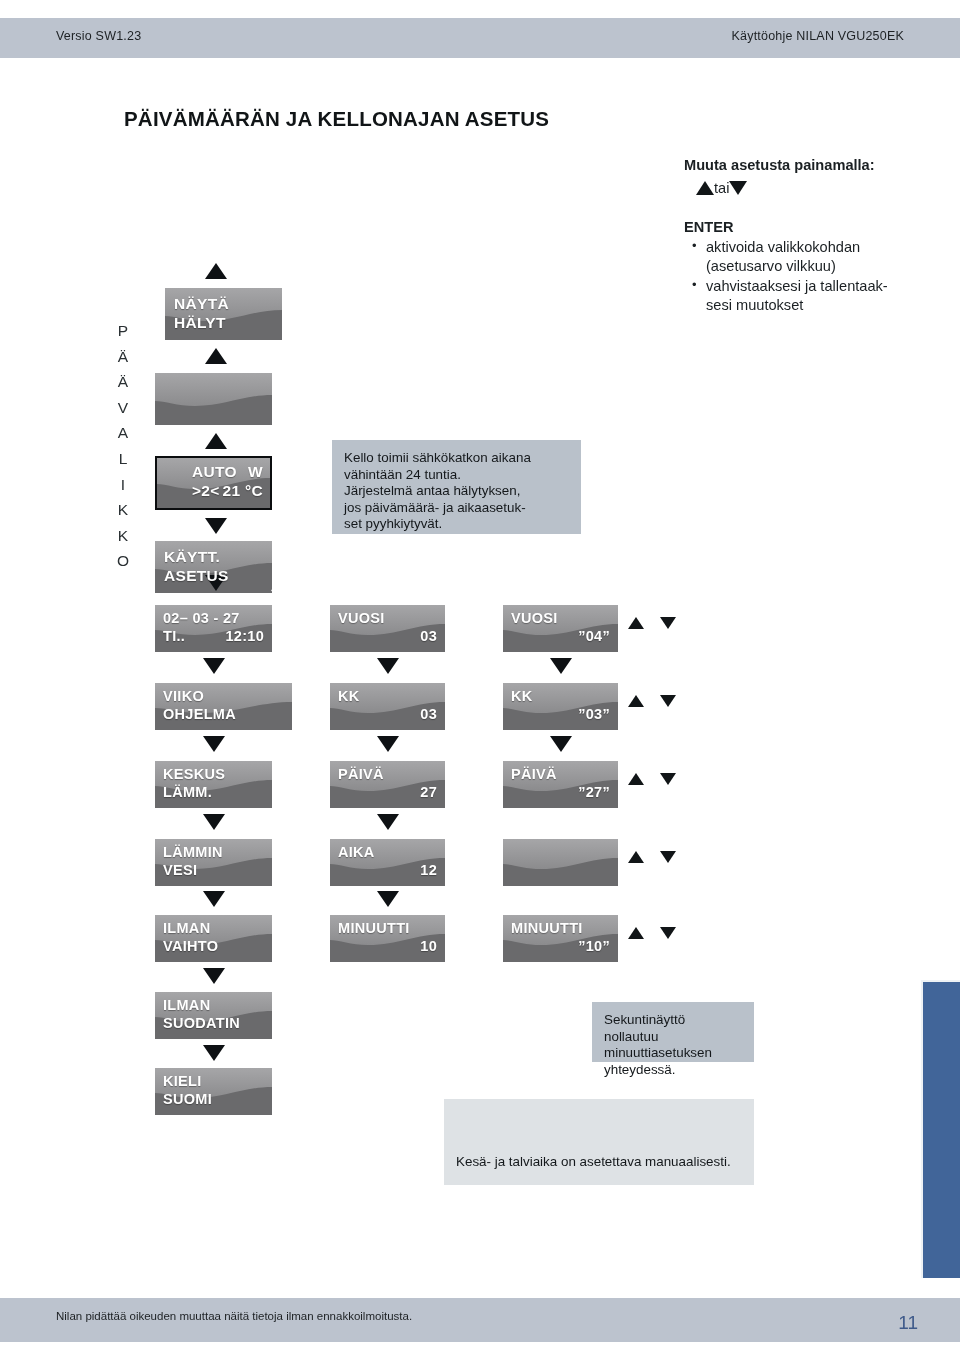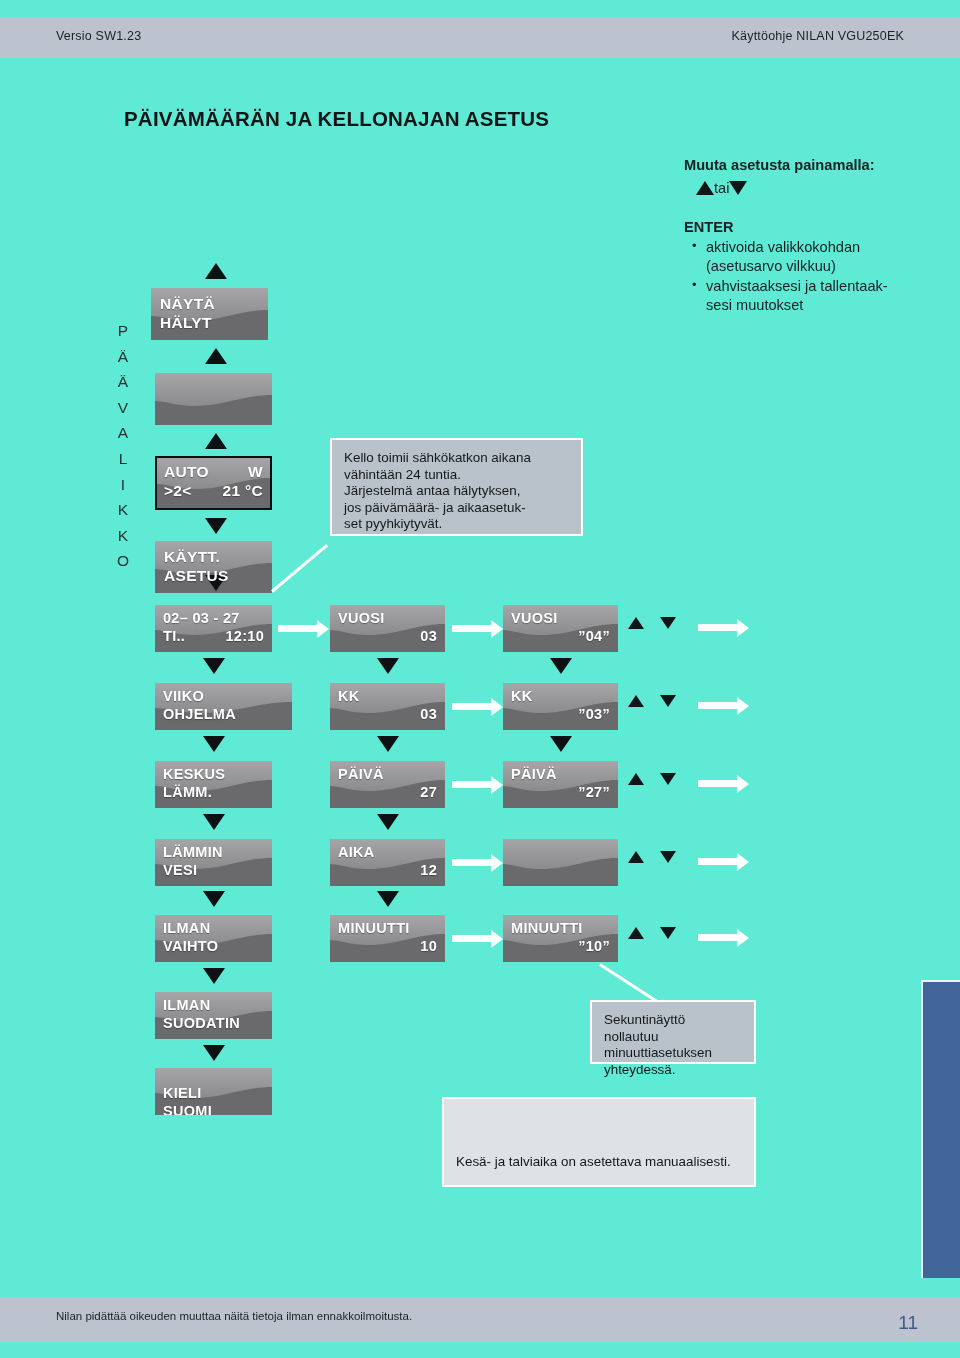--- a/index.html
+++ b/index.html
@@ -5,21 +5,21 @@
   * { box-sizing: border-box; margin: 0; padding: 0; }
   html, body {
     width: 960px; height: 1358px;
     font-family: "Liberation Sans", sans-serif;
     background: #e0e4e7;
     overflow: hidden;
   }
   #page {
     position: relative;
     width: 960px; height: 1358px;
-    background: #5eead4;
+    background: #ffffff;
   }
 
   
   .bar {
     position: absolute; left: 0; width: 960px;
     background: #bcc3ce;
   }
   #header-bar { top: 18px; height: 40px; }
   #footer-bar { top: 1298px; height: 44px; }
 
@@ -110,21 +110,21 @@
   }
   .lcd .txt {
     position: relative; z-index: 2;
     font-size: 15.5px; font-weight: bold;
     letter-spacing: .3px;
     padding: 6px 9px 0 9px;
     line-height: 19px;
     text-shadow: 0 1px 1px rgba(0,0,0,.35);
   }
   .lcd .row2 { display: flex; justify-content: space-between; }
-  .lcd.sel { border: 2.5px solid #0b0d0f; }
+  .lcd.sel { border: 2.5px solid #0b0d0f; padding-left: 28px; }
 
   .right-val { display: block; text-align: right; padding-right: 9px; }
 
   
   .flow-tri {
     position: absolute; width: 0; height: 0;
   }
   .flow-up { border-left: 11px solid transparent; border-right: 11px solid transparent; border-bottom: 16px solid #0e1114; }
   .flow-dn { border-left: 11px solid transparent; border-right: 11px solid transparent; border-top: 16px solid #0e1114; }
 
@@ -201,21 +201,21 @@
     <span>A</span>
     <span>L</span>
     <span>I</span>
     <span>K</span>
     <span>K</span>
     <span>O</span>
   </div>
 
   <div class="flow-tri flow-up" style="left:205px;top:263px;"></div>
 
-  <div class="lcd" style="left:151px;top:288px;width:117px;height:52px;">
+  <div class="lcd" style="left:165px;top:288px;width:117px;height:52px;">
     <svg class="wave" viewBox="0 0 117 52" preserveAspectRatio="none">
       <defs>
           <linearGradient id="g1" x1="0" y1="0" x2="0" y2="1">
         <stop offset="0" stop-color="#a6a6a8"></stop>
             <stop offset="1" stop-color="#8b8b8d"></stop>
       </linearGradient>
         </defs>
       <rect width="117" height="52" fill="#6a6a6c"></rect>
       <path d="M0,0 L117,0 L117,22 C88,22 70,33 40,33 C22,33 10,28 0,28 Z" fill="url(#g1)"></path>
     </svg>
@@ -350,21 +350,21 @@
       <div>SUODATIN</div>
     </div>
   </div>
   <div class="flow-tri flow-dn" style="left:203px;top:1045px;"></div>
 
   <div class="lcd" style="left:155px;top:1068px;width:117px;height:47px;">
     <svg class="wave" viewBox="0 0 117 47" preserveAspectRatio="none">
       <rect width="117" height="47" fill="#6a6a6c"></rect>
       <path d="M0,0 L117,0 L117,19 C88,19 70,30 40,30 C22,30 10,25 0,25 Z" fill="url(#g1)"></path>
     </svg>
-    <div class="txt" style="padding:16px 8px 0 8px;font-size:14.5px;line-height:18px">
+    <div class="txt" style="padding:4px 8px 0 8px;font-size:14.5px;line-height:18px">
       <div>KIELI</div>
       <div>SUOMI</div>
     </div>
   </div>
 
   <div class="lcd" style="left:330px;top:605px;width:115px;height:47px;">
     <svg class="wave" viewBox="0 0 115 47" preserveAspectRatio="none">
       <rect width="115" height="47" fill="#6a6a6c"></rect>
       <path d="M0,0 L115,0 L115,19 C86,19 68,30 38,30 C21,30 9,25 0,25 Z" fill="url(#g1)"></path>
     </svg>

